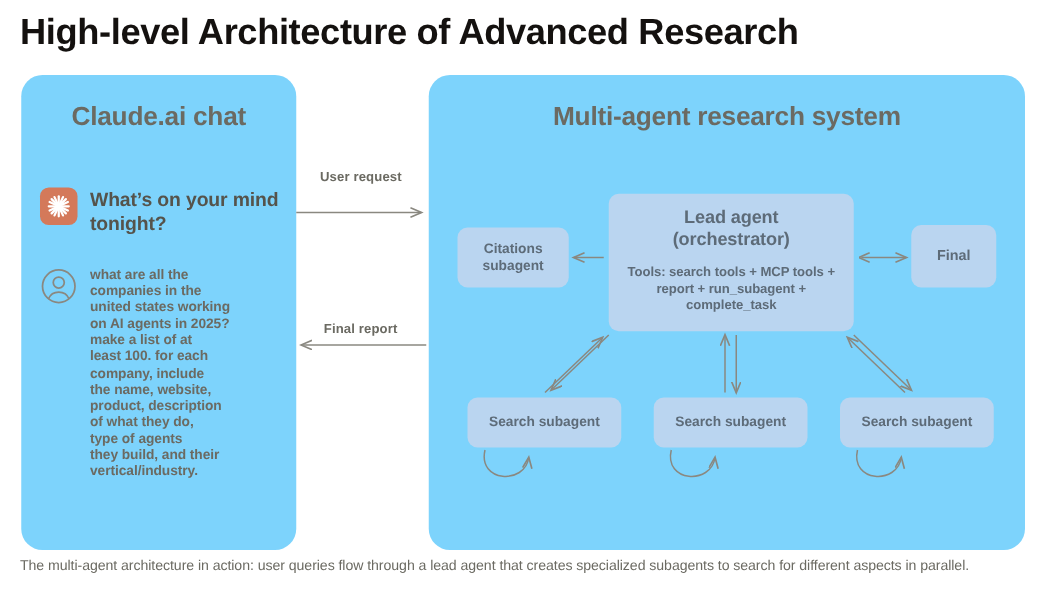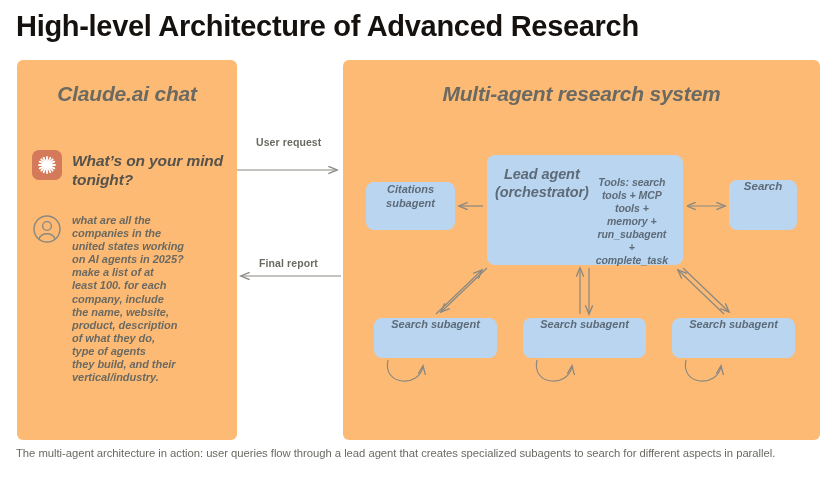--- a/index.html
+++ b/index.html
@@ -29,23 +29,22 @@
     font-weight: 700;
     letter-spacing: -0.3px;
     color: #14110f;
     line-height: 40px;
     margin-left: 16px;
   }
 
   
   .panel {
     position: absolute;
-    background: #fdba74;
-    border-radius: 6px;
-    font-style: italic;
+    background: #7dd3fc;
+    border-radius: 17px;
   }
 
   .panel-left  { left: 17px;  top: 60px; width: 220px; height: 380px; }
   .panel-right { left: 343px; top: 60px; width: 477px; height: 380px; }
 
   .panel-title {
     position: absolute;
     top: 22px;
     left: 0;
     width: 100%;
@@ -122,25 +121,25 @@
     height: 483px;
     pointer-events: none;
   }
 
   
   .node {
     position: absolute;
     border-radius: 8px;
     background: #bad5f0;
     display: flex;
-    flex-direction: row;
+    flex-direction: column;
+    align-items: center;
     justify-content: center;
     text-align: center;
     color: #5d6b78;
-    font-style: italic;
   }
 
   .node-lead {
     left: 487px; top: 155px; width: 196px; height: 110px;
     background: #bad5f0;
     padding: 10px 8px;
     justify-content: flex-start;
   }
   .lead-title {
     font-size: 14.5px;
@@ -277,26 +276,26 @@
       <path d="M686 360 C 680 386, 718 388, 721 366" marker-end="url(#ah)"></path>
     </g>
   </svg>
 
   <div class="flow-label lbl-user-request">User request</div>
   <div class="flow-label lbl-final-report">Final report</div>
 
   <div class="node node-lead">
     <div class="lead-title" style="white-space:pre-line;">Lead agent
 (orchestrator)</div>
-    <div class="lead-tools">Tools: search tools + MCP tools + memory + run_subagent + complete_task</div>
+    <div class="lead-tools">Tools: search tools + MCP tools + report + run_subagent + complete_task</div>
   </div>
 
   <div class="node node-citations">Citations subagent</div>
 
-  <div class="node node-memory">Search</div>
+  <div class="node node-memory">Final</div>
 
   <div class="node node-search search-1">Search subagent</div>
   <div class="node node-search search-2">Search subagent</div>
   <div class="node node-search search-3">Search subagent</div>
 
   <div class="caption">The multi-agent architecture in action: user queries flow through a lead agent that creates specialized subagents to search for different aspects in parallel.</div>
 
 </div>
 
 </body></html>

